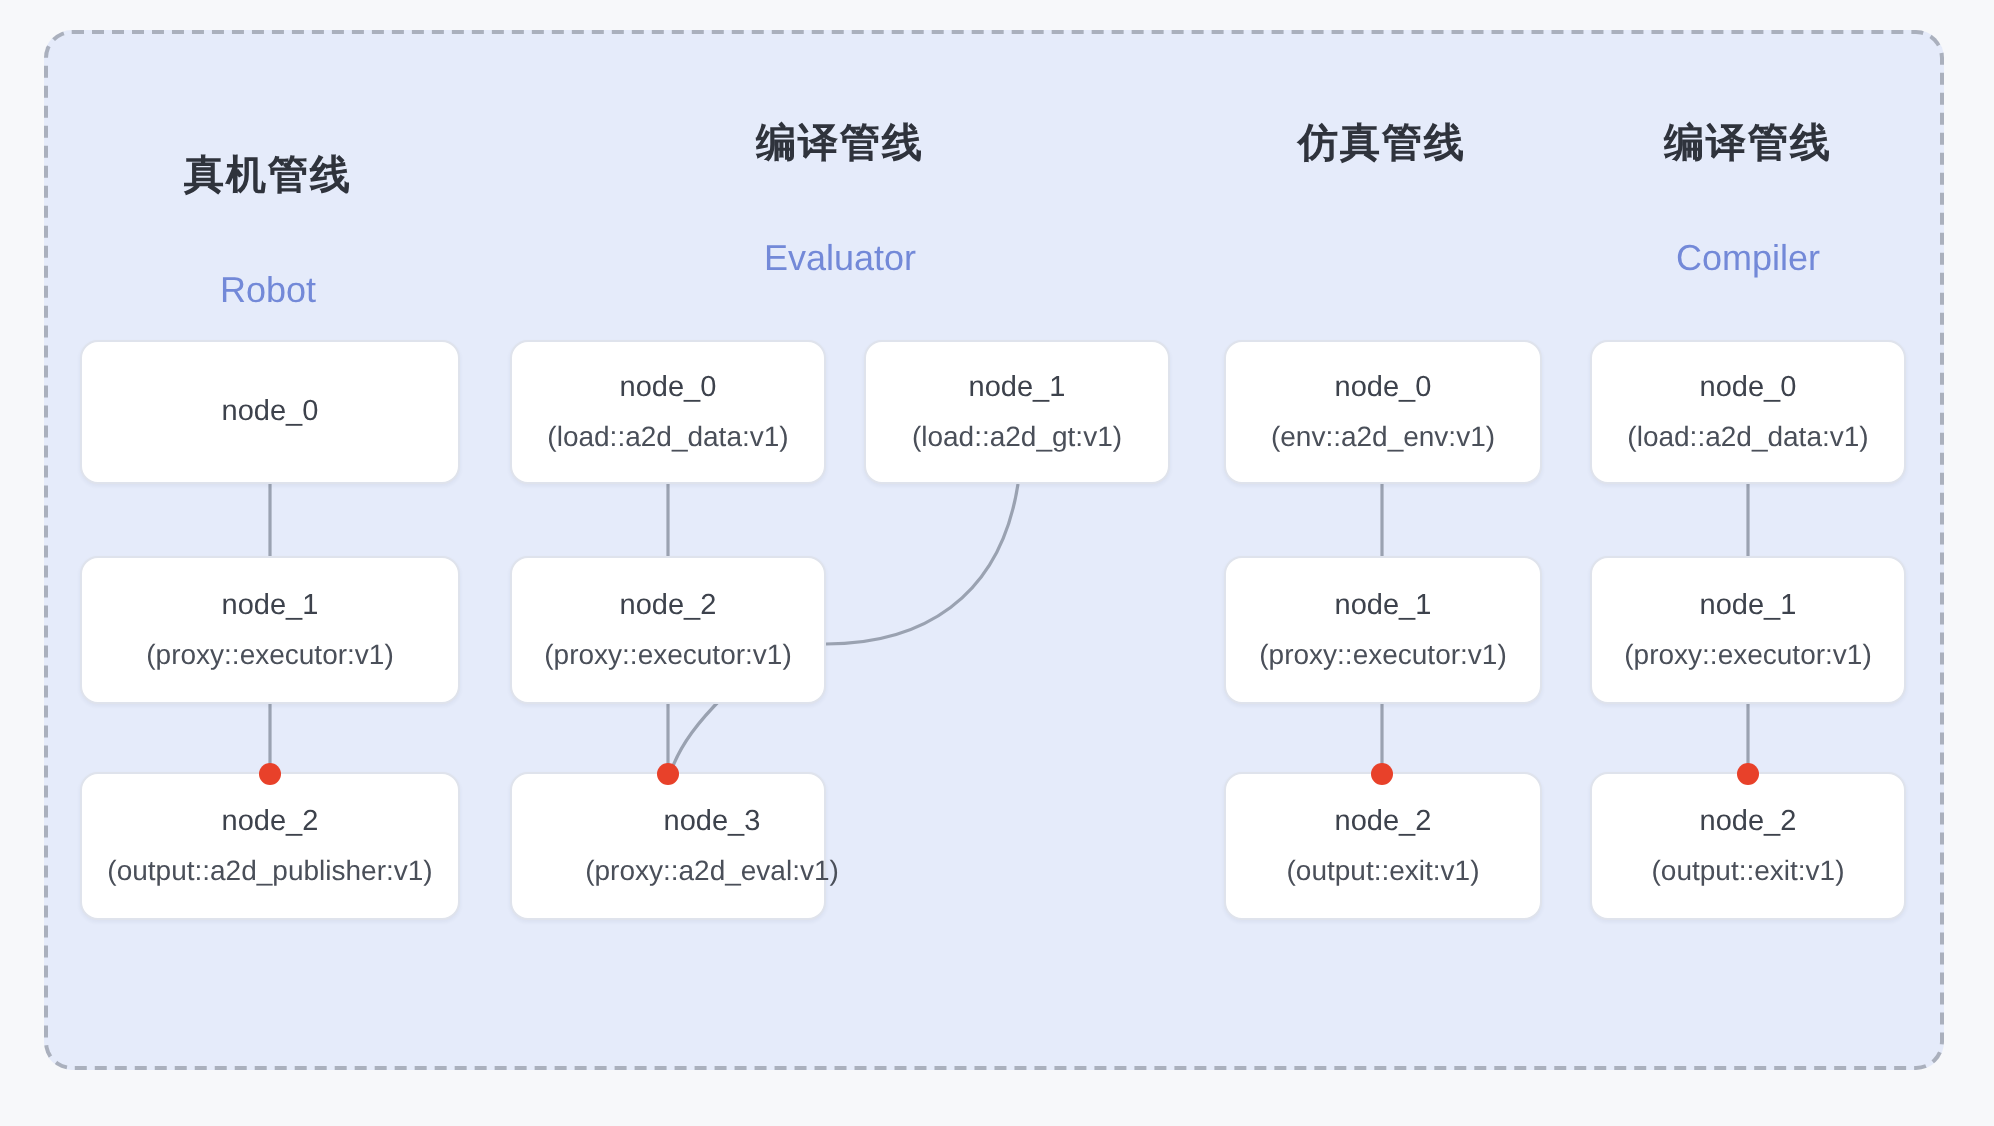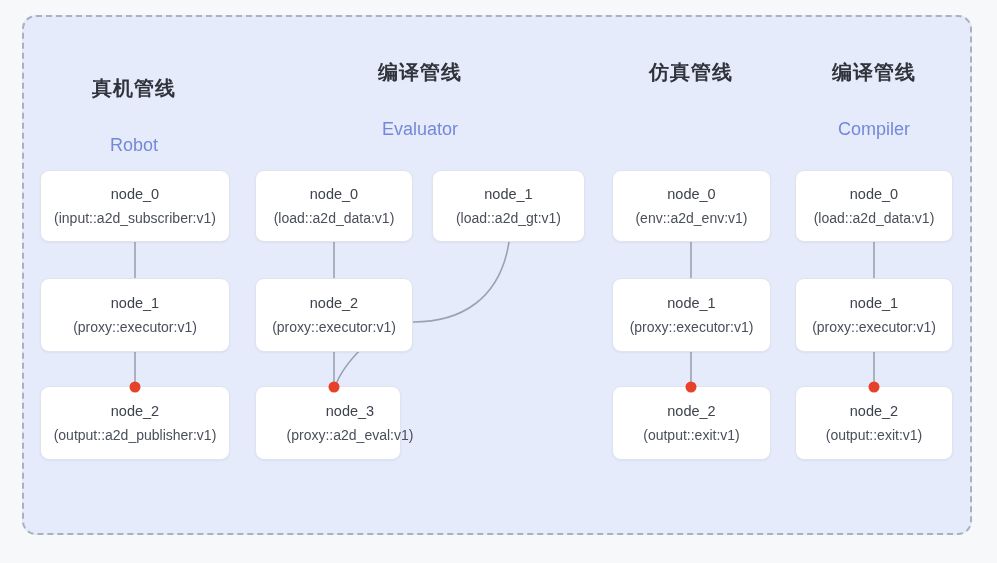--- a/index.html
+++ b/index.html
@@ -121,21 +121,20 @@
       <path d="M 874 351 L 874 387" fill="none" stroke="#9aa2b1" stroke-width="1.6"></path>
     </svg>
 
   <div id="columns-root">
       <div class="col-header" style="left: 4px; top: 78px; width: 260px;">
         <div class="col-title-cn">真机管线</div>
         <div class="col-title-en">Robot</div>
       </div>
       <div class="node-card" style="left: 40px; top: 170px; width: 190px; height: 72px;">
         <div class="node-name">node_0</div>
-        <div class="node-type">(input::a2d_subscriber:v1)</div>
       </div>
       <div class="node-card" style="left: 40px; top: 278px; width: 190px; height: 74px;">
         <div class="node-name">node_1</div>
         <div class="node-type">(proxy::executor:v1)</div>
       </div>
       <div class="node-card" style="left: 40px; top: 386px; width: 190px; height: 74px;">
         <div class="node-name">node_2</div>
         <div class="node-type">(output::a2d_publisher:v1)</div>
       </div>
       <div class="port port-output" style="left: 135px; top: 242px;"></div>
@@ -151,21 +150,21 @@
         <div class="node-type">(load::a2d_data:v1)</div>
       </div>
       <div class="node-card" style="left: 432px; top: 170px; width: 153px; height: 72px;">
         <div class="node-name">node_1</div>
         <div class="node-type">(load::a2d_gt:v1)</div>
       </div>
       <div class="node-card" style="left: 255px; top: 278px; width: 158px; height: 74px;">
         <div class="node-name">node_2</div>
         <div class="node-type">(proxy::executor:v1)</div>
       </div>
-      <div class="node-card" style="left: 255px; top: 386px; width: 146px; height: 74px; padding-left: 44px;">
+      <div class="node-card" style="left: 255px; top: 386px; width: 158px; height: 74px; padding-left: 44px;">
         <div class="node-name">node_3</div>
         <div class="node-type">(proxy::a2d_eval:v1)</div>
       </div>
       <div class="port port-output" style="left: 334px; top: 242px;"></div>
       <div class="port port-output" style="left: 509px; top: 242px;"></div>
       <div class="port port-input" style="left: 334px; top: 278px;"></div>
       <div class="port port-input" style="left: 334px; top: 351px;"></div>
       <div class="port port-exit" style="left: 334px; top: 387px;"></div>
       <div class="col-header" style="left: 561px; top: 62px; width: 260px;">
         <div class="col-title-cn">仿真管线</div>

